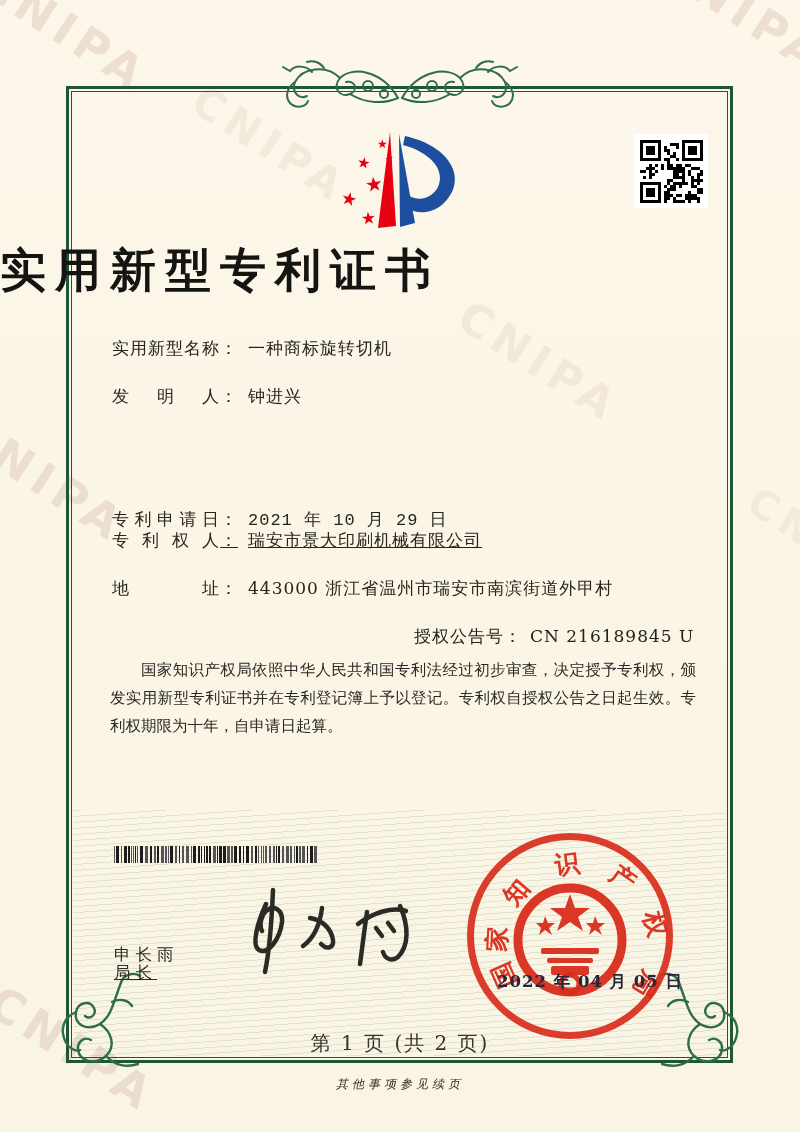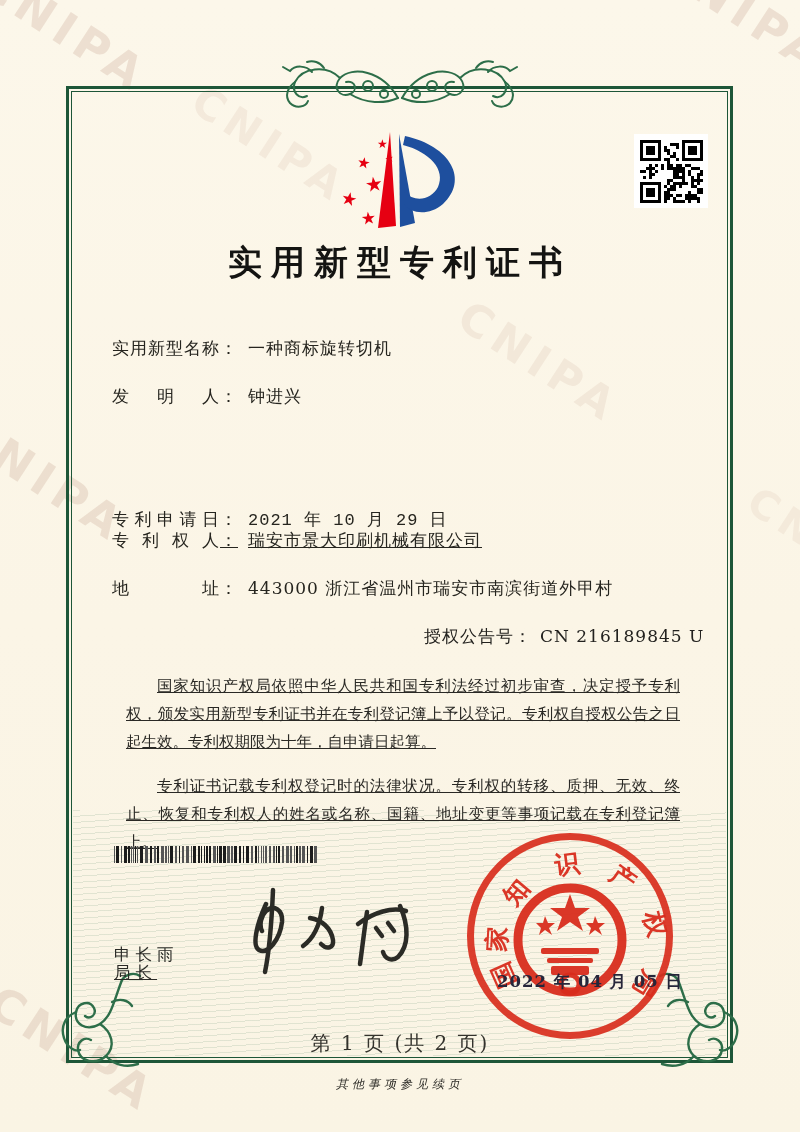--- a/index.html
+++ b/index.html
@@ -44,43 +44,43 @@
     font-size:17px;letter-spacing:3px;color:#2a2a26;
   }
   .logo{position:absolute;left:333px;top:128px;width:136px;height:110px;}
   .logo .star{position:absolute;color:#e60012;line-height:1;}
   .qr{
     position:absolute;left:634px;top:134px;width:74px;height:74px;
     background:#fff;display:flex;align-items:center;justify-content:center;
   }
   .title{
     position:absolute;left:0;top:240px;width:100%;
-    text-align:center;font-size:34px;font-weight:bold;
+    font-size:46px;font-weight:bold;
     letter-spacing:9px;color:#141412;
   }
   
   .field{
     position:absolute;left:112px;font-size:17px;color:#26251f;
     letter-spacing:1px;white-space:nowrap;
   }
   .field .lbl{
     display:inline-block;width:108px;
     text-align:justify;text-align-last:justify;
     vertical-align:bottom;
   }
   .field .colon{margin-right:10px;}
-  .grant-no{position:absolute;left:424px;font-size:17px;letter-spacing:1px;white-space:nowrap;}
+  .grant-no{position:absolute;left:414px;font-size:17px;letter-spacing:1px;white-space:nowrap;}
   .grant-no .colon{margin-right:8px;}
   
   .bodytext{
     position:absolute;left:110px;top:656px;width:586px;
     font-size:15.5px;line-height:28px;color:#2a2925;
     text-align:justify;
   }
-  .bodytext p{margin:16px;text-indent:2em;text-decoration:underline;}
+  .bodytext p{margin:0;text-indent:2em;}
   
   .barcode{position:absolute;left:114px;top:846px;}
   .sig-label{
     position:absolute;left:114px;font-size:16.5px;letter-spacing:5px;color:#2a2a26;
   }
   .signature{position:absolute;left:228px;top:884px;}
   
   .seal{
     position:absolute;left:467px;top:833px;width:206px;height:206px;
     border-radius:50%;
@@ -326,21 +326,20 @@
   </div>
   <div class="field" style="top:577px;">
     <span class="lbl">地址</span><span class="colon">：</span><span>443000 浙江省温州市瑞安市南滨街道外甲村</span>
   </div>
   <div class="grant-no" style="top:625px;">
     <span>授权公告号</span><span class="colon">：</span><span>CN 216189845 U</span>
   </div>
 
   <div class="bodytext">
     <p>国家知识产权局依照中华人民共和国专利法经过初步审查，决定授予专利权，颁发实用新型专利证书并在专利登记簿上予以登记。专利权自授权公告之日起生效。专利权期限为十年，自申请日起算。</p>
-    <p>专利证书记载专利权登记时的法律状况。专利权的转移、质押、无效、终止、恢复和专利权人的姓名或名称、国籍、地址变更等事项记载在专利登记簿上。</p>
   </div>
 
   <svg class="barcode" id="barcodesvg" width="206" height="17" viewBox="0 0 206 17">
       <rect x="0" y="0" width="1" height="17" fill="#555"></rect>
       <rect x="2" y="0" width="3" height="17" fill="#1c1c1c"></rect>
       <rect x="7" y="0" width="1" height="17" fill="#555"></rect>
       <rect x="10" y="0" width="3" height="17" fill="#1c1c1c"></rect>
       <rect x="14" y="0" width="2" height="17" fill="#1c1c1c"></rect>
       <rect x="17" y="0" width="1" height="17" fill="#555"></rect>
       <rect x="19" y="0" width="1" height="17" fill="#555"></rect>

